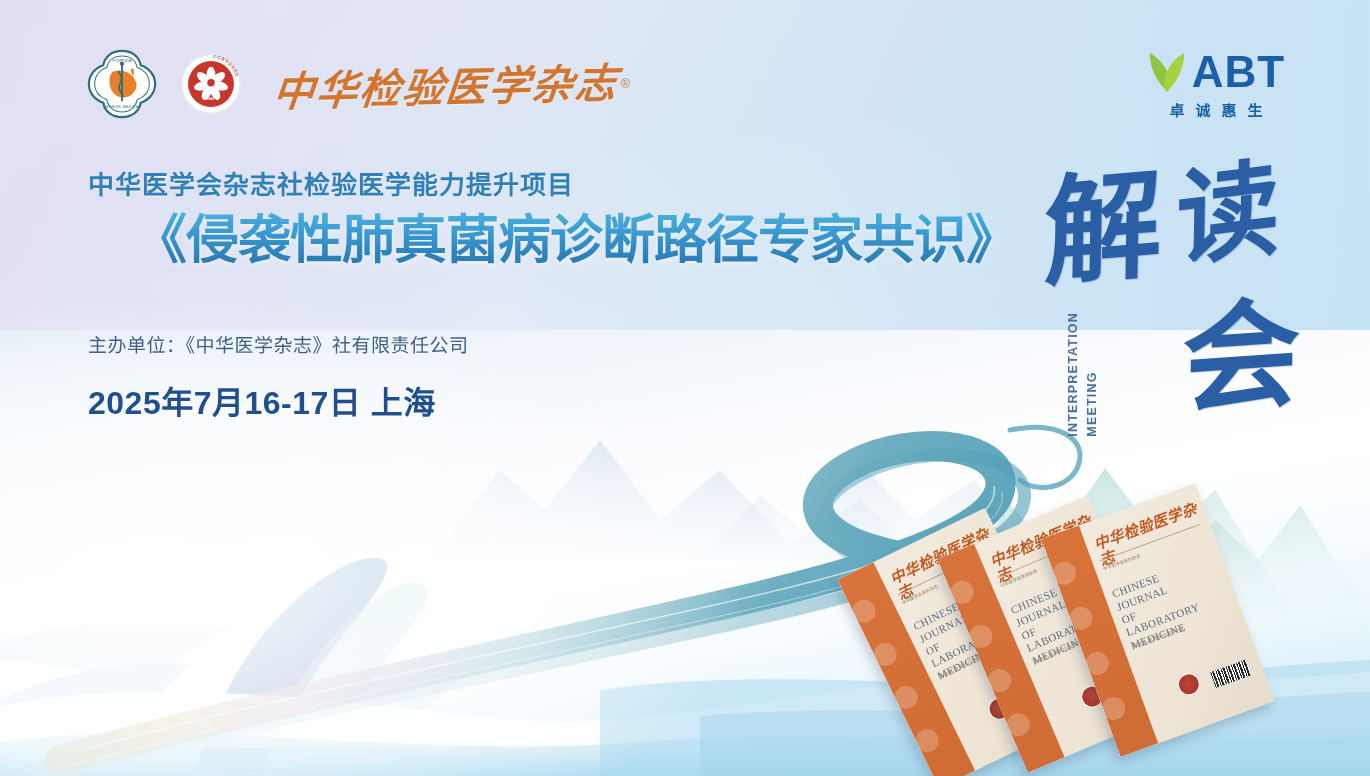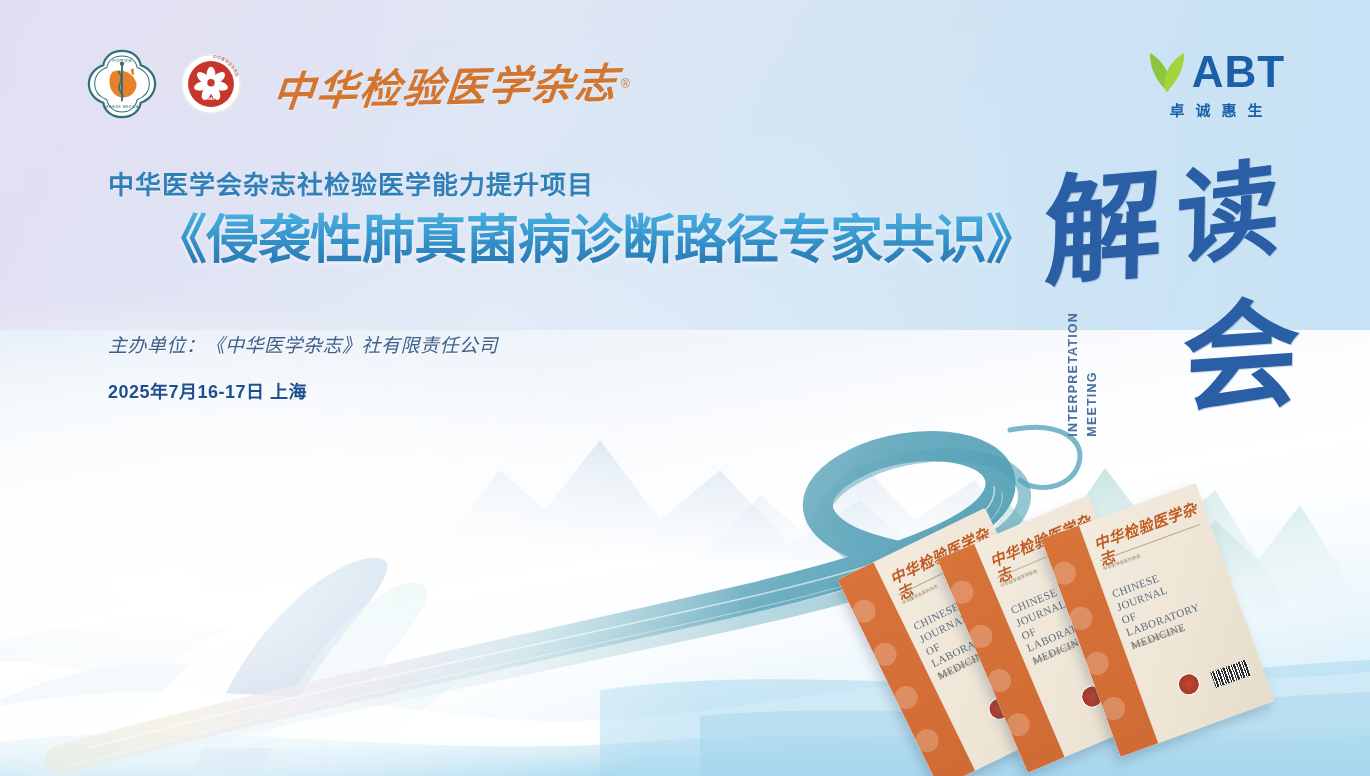--- a/index.html
+++ b/index.html
@@ -72,21 +72,21 @@
   .abt-letters{
     font-size:44px;font-weight:800;color:#1b5fa8;letter-spacing:1px;
     line-height:1;font-family:"Liberation Sans",sans-serif;
   }
   .abt-cn{
     margin-top:5px;font-size:15px;font-weight:700;color:#1b5fa8;
     letter-spacing:11px;text-indent:11px;
   }
 
   
-  .copy{position:absolute;left:108px;top:170px;width:930px;}
+  .copy{position:absolute;left:88px;top:170px;width:930px;}
   .kicker{
     font-size:26px;font-weight:700;color:#2f7fb8;letter-spacing:1px;
     line-height:1.2;margin:0 0 10px 0;
     text-shadow:0 1px 1px rgba(255,255,255,.7);
   }
   .title-main{
     font-size:53px;font-weight:900;line-height:1.08;margin:0;
     letter-spacing:-1px;white-space:nowrap;
     background:linear-gradient(180deg,#4cb1e0 0%,#3d9fd4 30%,#2f86c0 70%,#2a76ad 100%);
     -webkit-background-clip:text;background-clip:text;
@@ -98,24 +98,23 @@
     font-size:45px;font-weight:900;line-height:1.25;margin:8px 0 0 0;
     letter-spacing:14px;
     background:linear-gradient(180deg,#4cb1e0 0%,#3a9cd2 35%,#2d82bd 75%,#2a76ad 100%);
     -webkit-background-clip:text;background-clip:text;
     color:transparent;-webkit-text-fill-color:transparent;
     filter:drop-shadow(0 2px 2px rgba(255,255,255,.55));
   }
   .organizer{
     margin:62px 0 0 0;font-size:19px;color:#3d5f8a;font-weight:500;letter-spacing:.5px;
     text-shadow:0 1px 1px rgba(255,255,255,.8);
-    font-style:italic;
   }
   .datecity{
-    margin:20px 0 0 0;font-size:18px;color:#1f4f8f;font-weight:700;letter-spacing:.5px;
+    margin:20px 0 0 0;font-size:32px;color:#1f4f8f;font-weight:700;letter-spacing:.5px;
     text-shadow:0 1px 1px rgba(255,255,255,.8);
   }
 
   
   .calli{
     position:absolute;right:70px;top:170px;width:260px;height:280px;
   }
   .calli-ch{
     position:absolute;font-family:"Liberation Serif","DejaVu Serif",serif;
     font-weight:900;color:#2b5fa5;line-height:.9;

